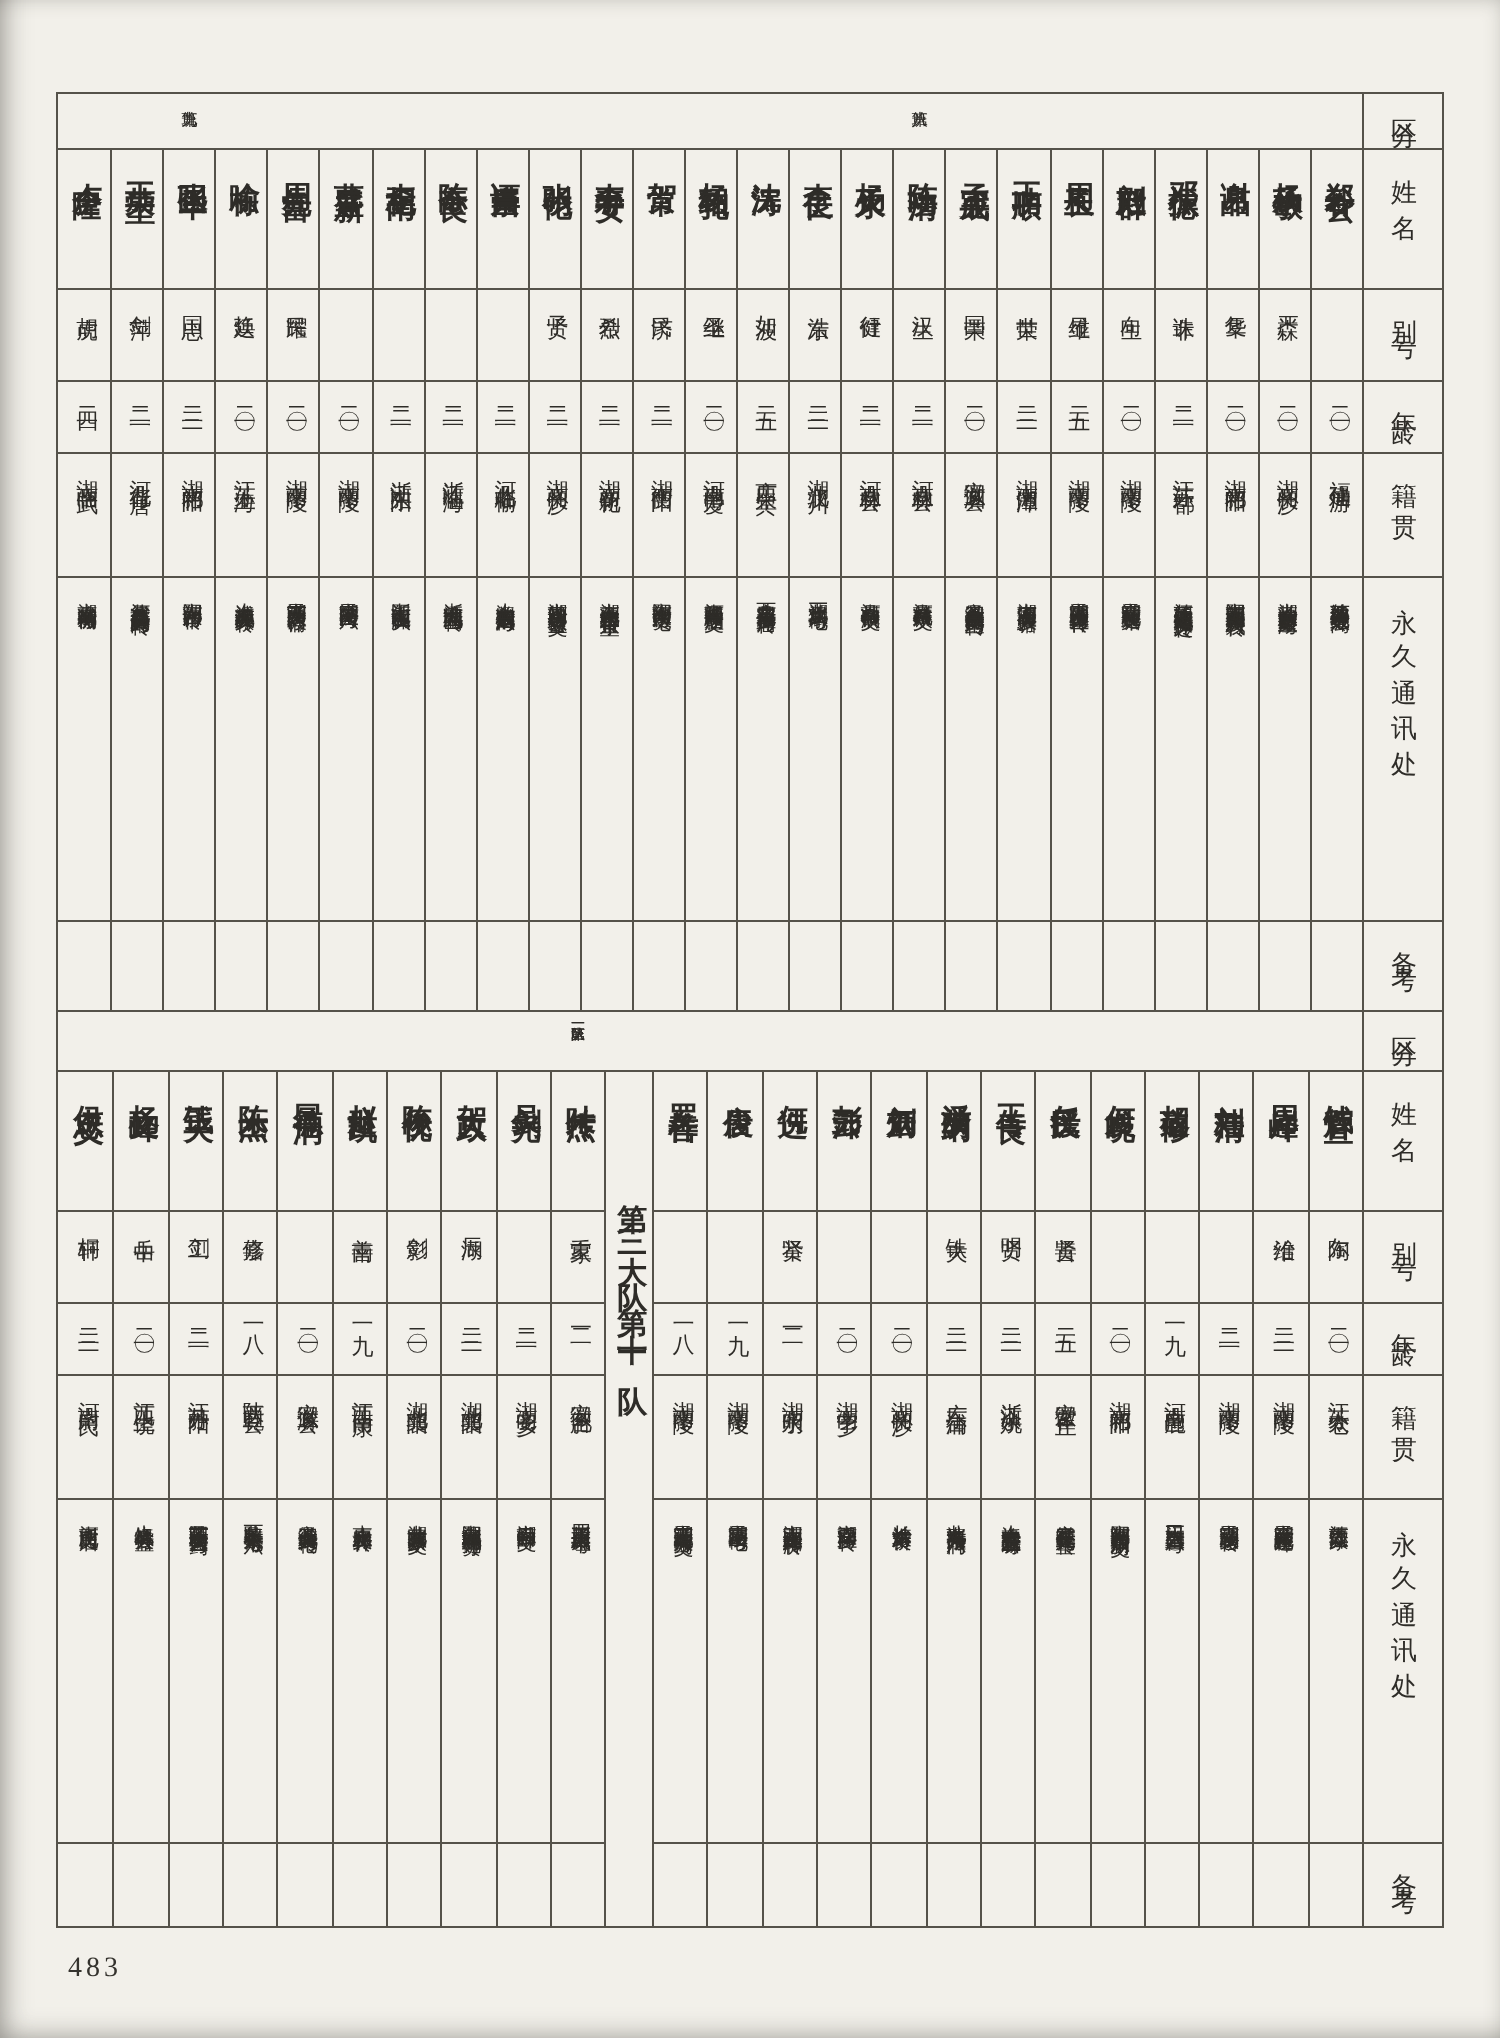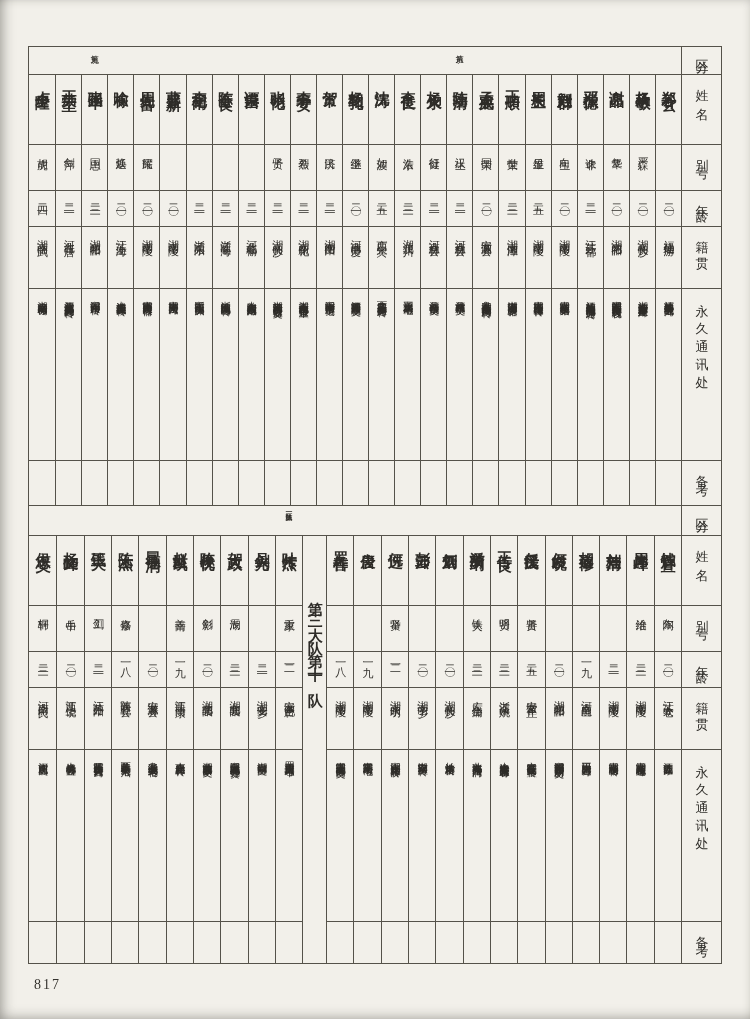--- a/index.html
+++ b/index.html
@@ -1234,14 +1234,14 @@
           </div>
           <div class="cell r-address">
             <span class="vtext address-text">河南尉氏北史店</span>
           </div>
           <div class="cell r-remark">
             <span class="vtext remark-text"></span>
           </div>
         </div>
       </div>
   </div>
-  <div class="page-num">817</div>
+  <div class="page-num">483</div>
 </div>
 
 </body></html>

